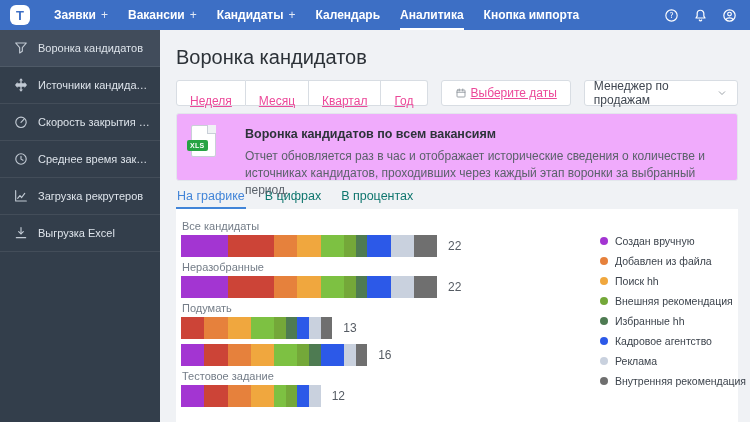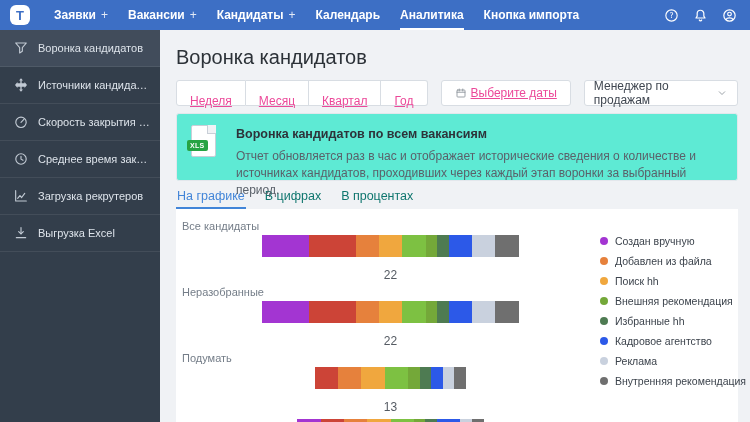--- a/index.html
+++ b/index.html
@@ -36,43 +36,43 @@
   .btn { background:#fff; border:1px solid #d8dde3; font-size:12px; color:#ec4899; line-height:24px; padding:8px 13px; cursor:pointer; white-space:nowrap;text-decoration:underline; }
   .seg-group .btn { border-left-width:0; }
   .seg-group .btn:first-child { border-left-width:1px; border-radius:3px 0 0 3px; }
   .seg-group .btn:last-child { border-radius:0 3px 3px 0; }
   .date-btn { border-radius:3px; display:flex; align-items:center; gap:4px; }
   .date-btn svg { width:12px; height:12px; }
   .select { width:182px; background:#fff; border:1px solid #d8dde3; border-radius:3px; display:flex; align-items:center;
             justify-content:space-between; padding:0 9px; font-size:12px; color:#3f4650; cursor:pointer; }
   .select svg { width:11px; height:11px; }
 
-  .report-card { position:relative; background:#5eead4; border:1px solid #e3e7ec; border-radius:3px; height:68px;
-                 padding:11px 14px; display:flex; gap:20px; margin-bottom:5px; }
+  .report-card { position:relative; background:#f0abfc; border:1px solid #e3e7ec; border-radius:3px; height:68px;
+                 padding:11px 14px; display:flex; gap:29px; margin-bottom:5px; }
   .xls { position:relative; width:25px; height:32px; background:#fff; border:1px solid #c9cfd7; border-radius:2px; flex:0 0 auto; }
   .xls::before { content:""; position:absolute; top:-1px; right:-1px; width:8px; height:8px;
                  background:#f0f2f5; border-left:1px solid #c9cfd7; border-bottom:1px solid #c9cfd7; }
   .xls-badge { position:absolute; left:-5px; bottom:5px; background:#27a343; color:#fff; font-size:7px; font-weight:bold;
                padding:2px 3px; border-radius:2px; letter-spacing:.3px; }
   .rc-title { font-size:12.5px; font-weight:bold; color:#2d333a; margin:2px 0 7px; }
   .rc-desc { font-size:12px; color:#5a616a; line-height:17px; max-width:470px; }
   .dl-btn { position:absolute; top:11px; right:14px; height:26px; background:#2e7ce8; border:1px solid #2e7ce8; border-radius:3px;
             color:#fff; font-size:12px; display:flex; align-items:center; gap:7px; padding:0 12px; cursor:pointer; }
   .dl-btn svg { width:13px; height:13px; }
 
   .tabs { display:flex; gap:18px; height:23px; }
   .tab { font-size:12.5px; color:#0f766e; padding:3px 1px 0; cursor:pointer; }
   .tab.active { color:#4285d8; border-bottom:2px solid #4285d8; }
 
   .panel { background:#fff; height:calc(392px - 30px - 23px - 68px - 5px - 26px - 7px - 16px - 11px); min-height:215px;
            display:flex; padding:12px 10px 0 5px; }
   .chart { flex:1; }
   .row { margin-bottom:5px; }
   .row-label { font-size:11px; line-height:11px; color:#747d88; margin:0 0 3px 1px; }
-  .bar-line { display:flex; align-items:center; gap:11px;flex-direction:column; }
+  .bar-line { display:flex; align-items:center; gap:11px; }
   .bar { display:flex; height:22px; overflow:hidden; }
   .seg { height:100%; }
   .val { font-size:12px; color:#555b63; }
 
   .legend { width:128px; flex:0 0 auto; padding-top:10px; }
   .lg-item { display:flex; align-items:center; gap:7px; height:20px; }
   .lg-dot { width:8px; height:8px; border-radius:50%; flex:0 0 auto; }
   .lg-label { font-size:10.5px; color:#3c434c; white-space:nowrap; }
 </style>
 </head>

